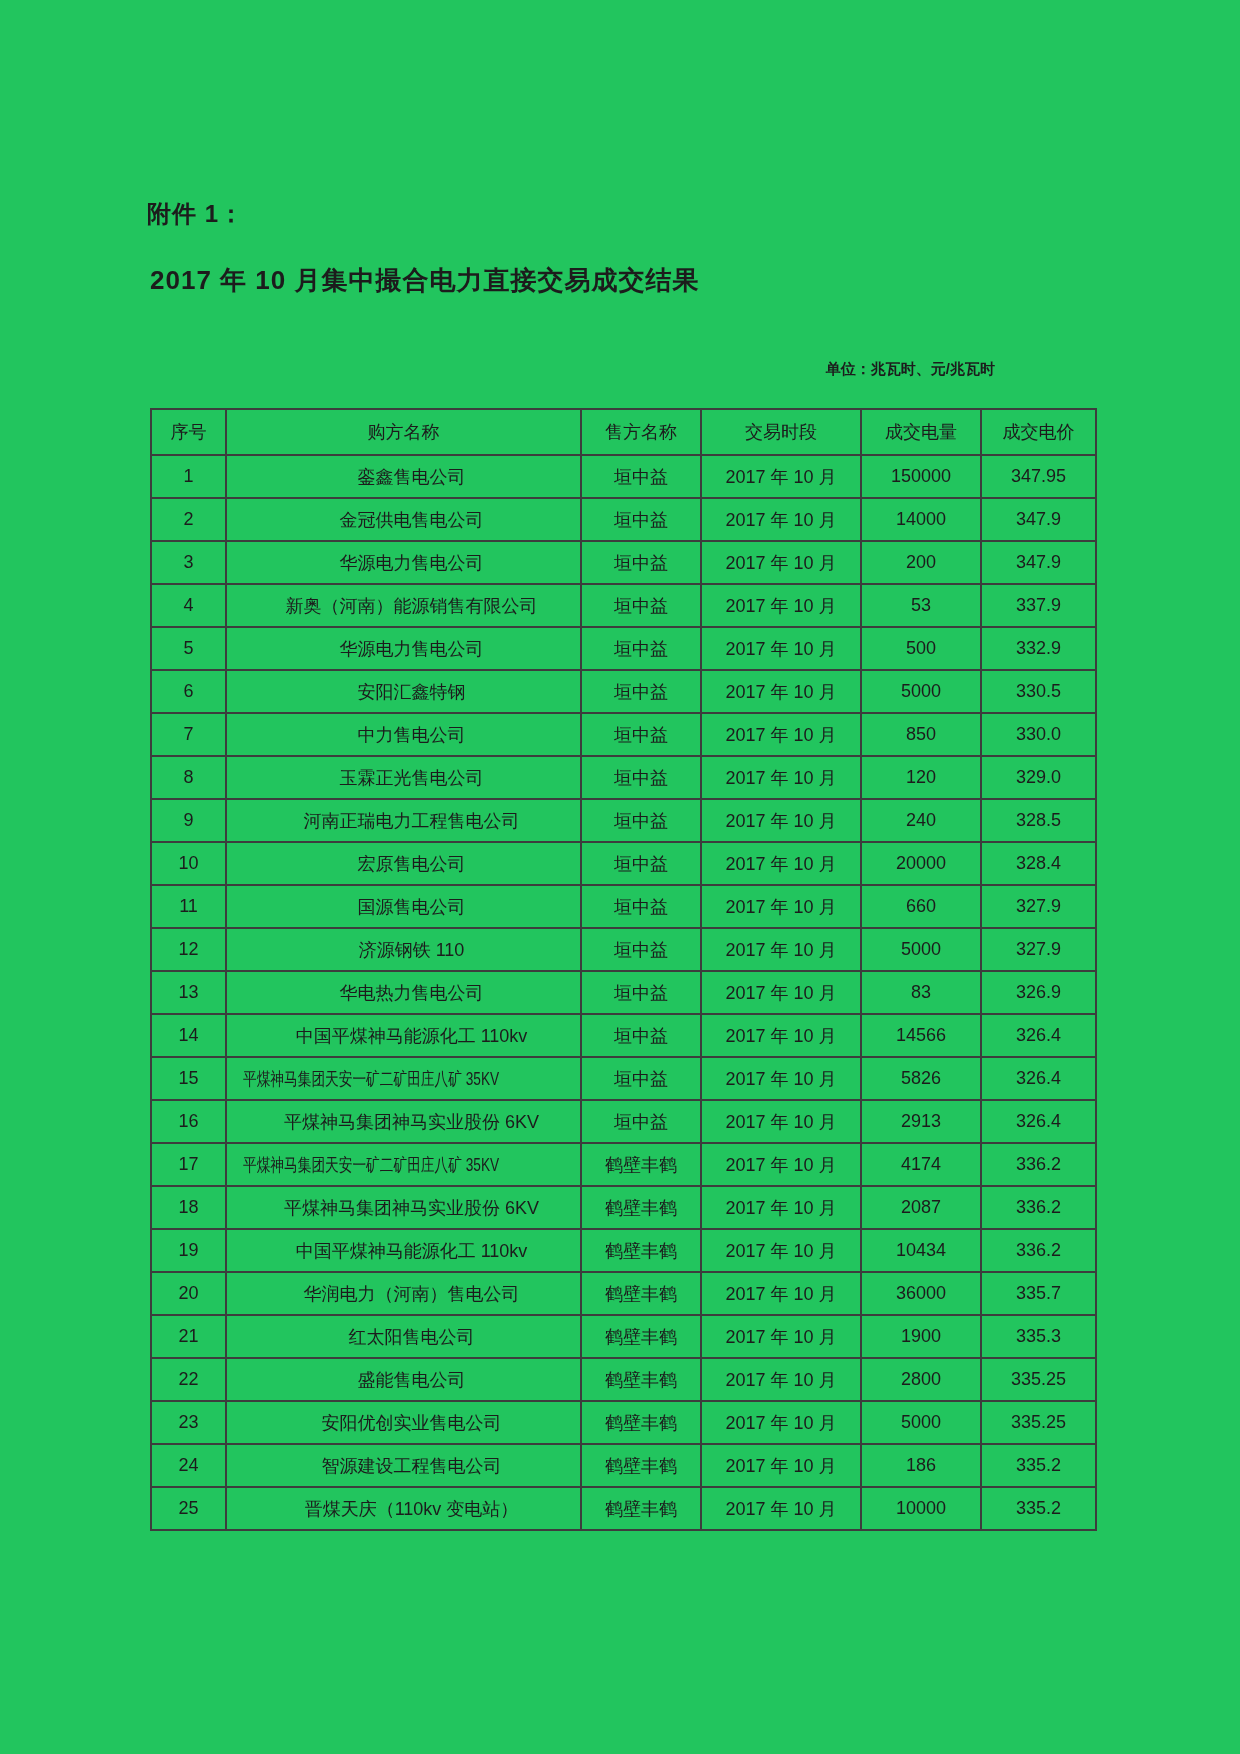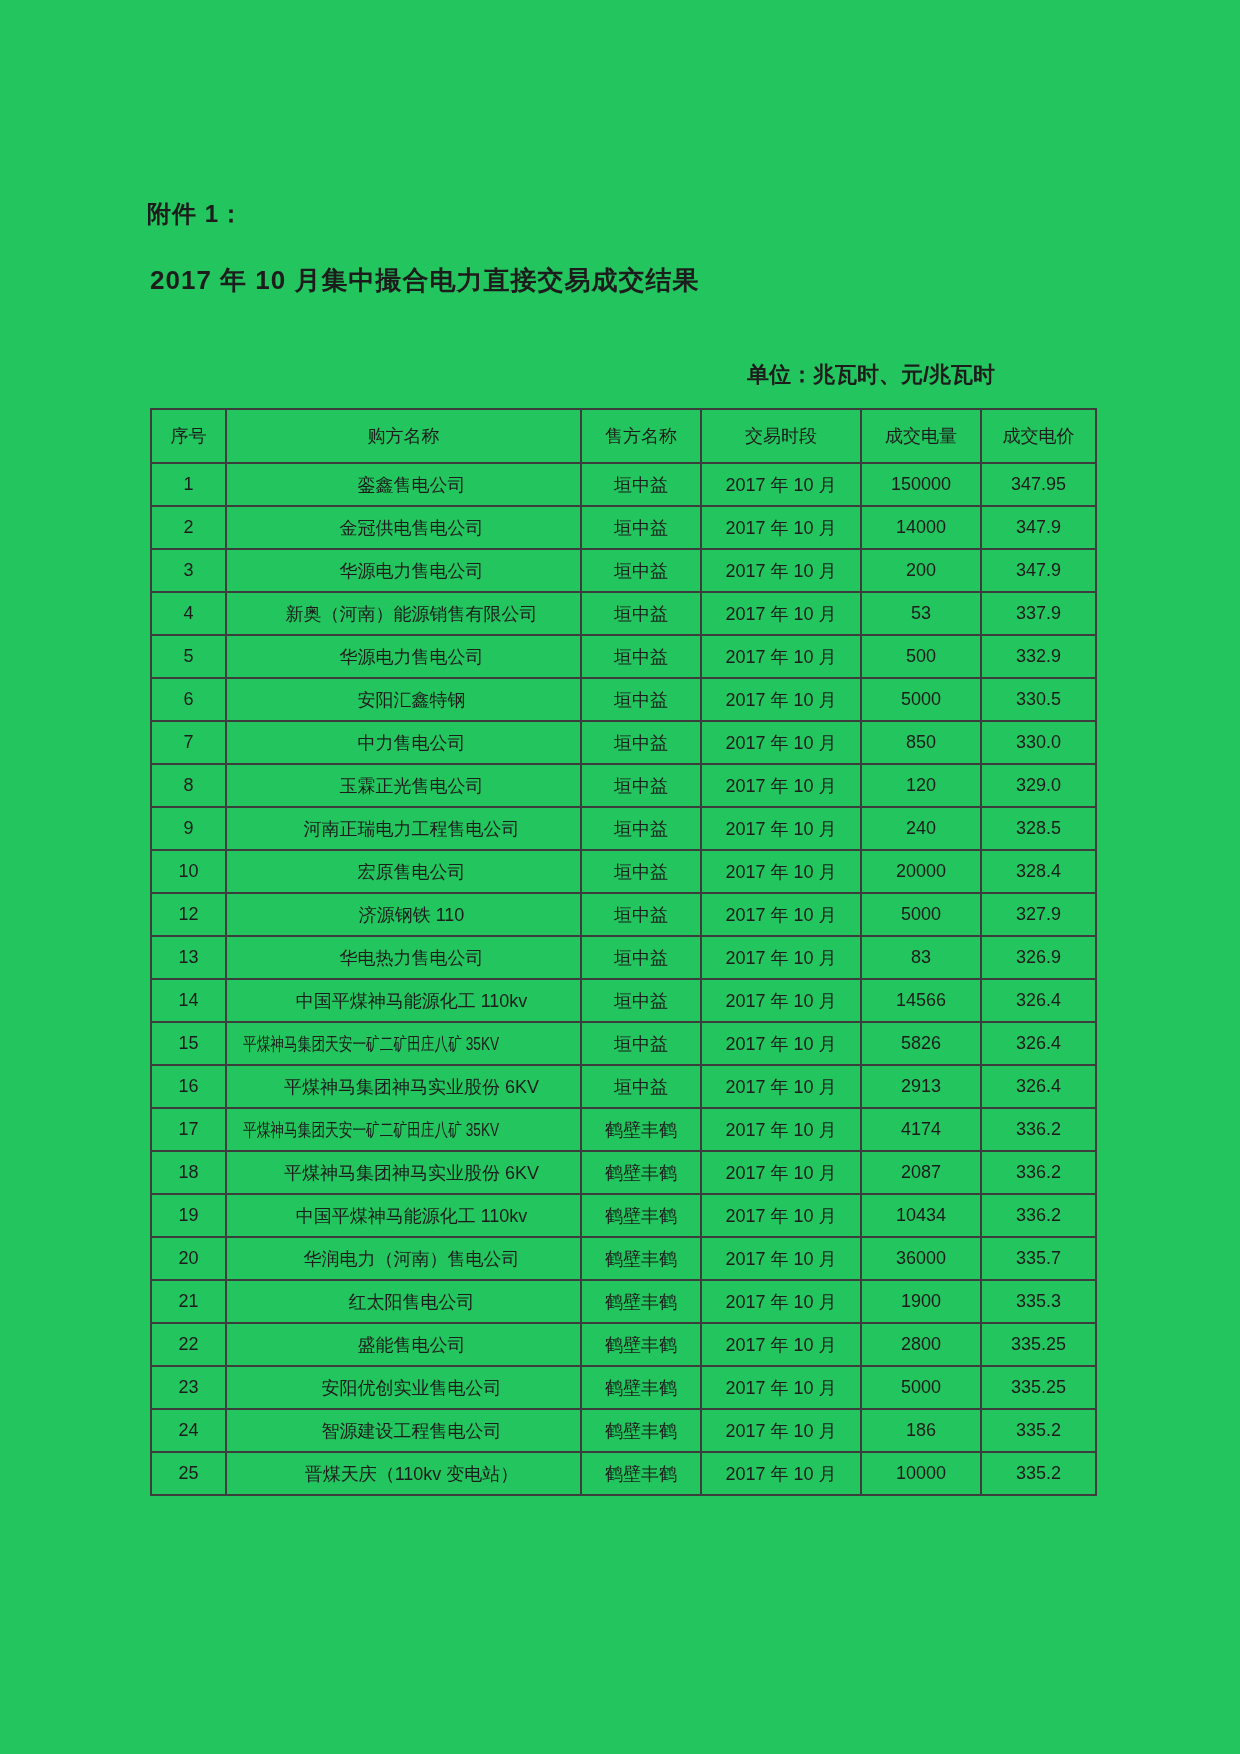--- a/index.html
+++ b/index.html
@@ -32,42 +32,42 @@
     letter-spacing: 1px;
     white-space: nowrap;
   }
   .unit-note {
     position: absolute;
     left: 150px;
     top: 360px;
     width: 945px;
     text-align: right;
     padding-right: 100px;
-    font-size: 22px;
+    font-size: 15px;
     font-weight: 600;
   }
 
   table.results {
     position: absolute;
     left: 150px;
     top: 408px;
     width: 945px;
     border-collapse: collapse;
     table-layout: fixed;
     font-size: 18px;
   }
   table.results th, table.results td {
     border: 2px solid #3d3d3d;
     text-align: center;
     vertical-align: middle;
     overflow: hidden;
     white-space: nowrap;
   }
   table.results th {
-    height: 54px;
+    height: 46px;
     font-weight: 400;
     font-size: 18px;
     text-align: center;
   }
   table.results td { height: 43px; }
   td.buyer-cell {
     text-align: left;
     padding-left: 16px;
   }
   .squeeze {
@@ -189,20 +189,28 @@
         </tr>
         <tr>
           <td>10</td>
           <td class="buyer-cell"><span>宏原售电公司</span></td>
           <td>垣中益</td>
           <td>2017 年 10 月</td>
           <td>20000</td>
           <td>328.4</td>
         </tr>
         <tr>
+          <td>11</td>
+          <td class="buyer-cell"><span>国源售电公司</span></td>
+          <td>垣中益</td>
+          <td>2017 年 10 月</td>
+          <td>660</td>
+          <td>327.9</td>
+        </tr>
+        <tr>
           <td>12</td>
           <td class="buyer-cell"><span>济源钢铁 110</span></td>
           <td>垣中益</td>
           <td>2017 年 10 月</td>
           <td>5000</td>
           <td>327.9</td>
         </tr>
         <tr>
           <td>13</td>
           <td class="buyer-cell"><span>华电热力售电公司</span></td>

